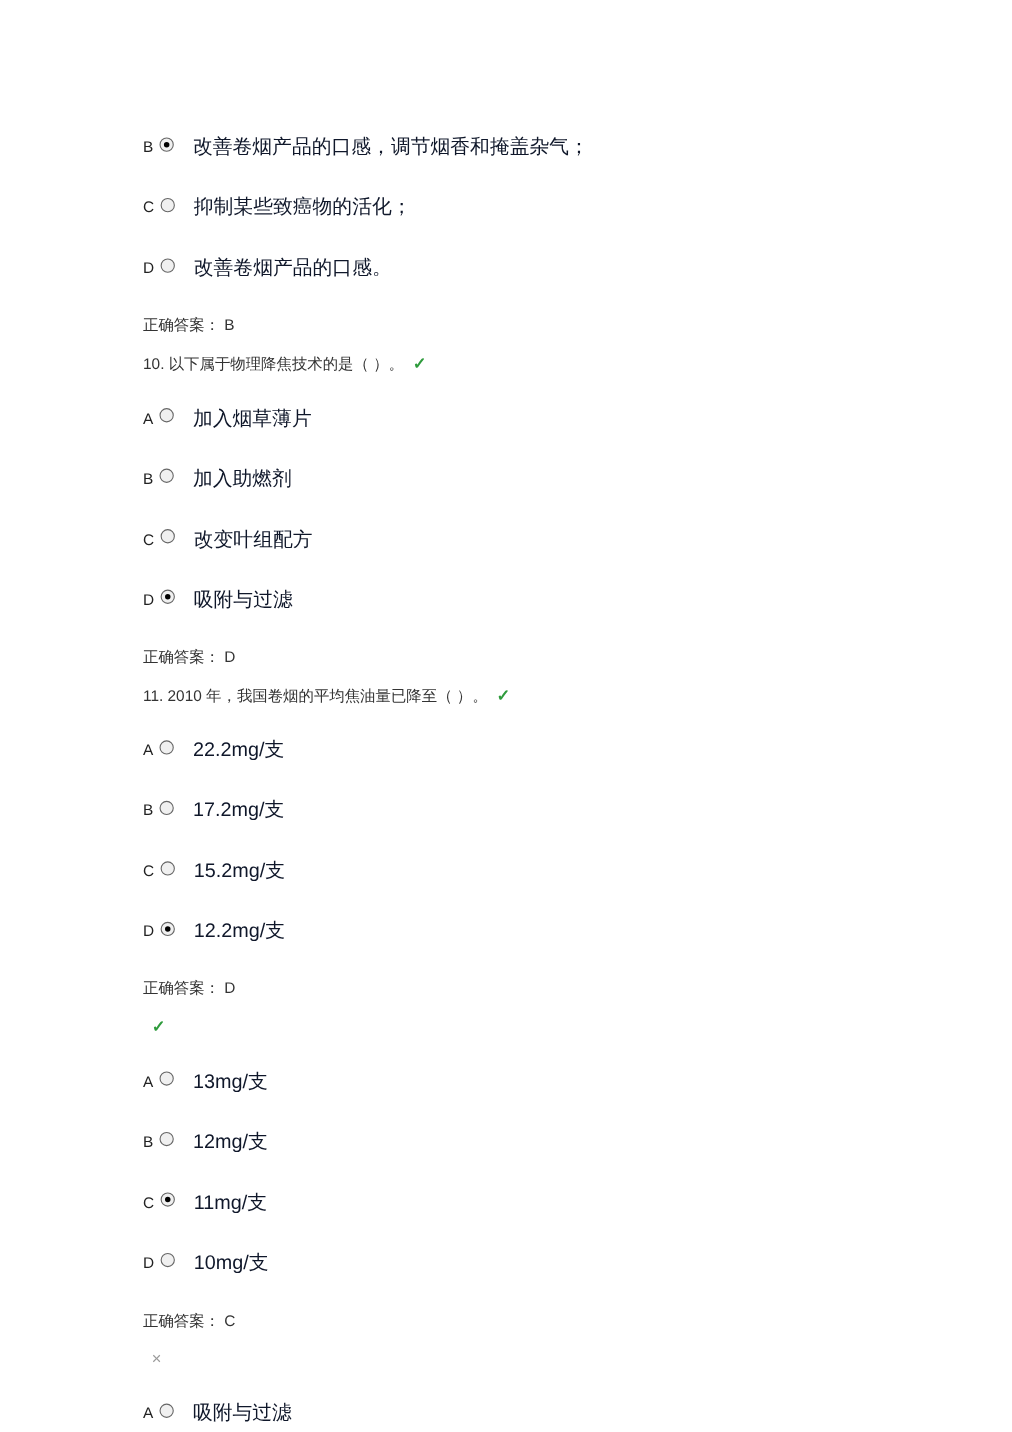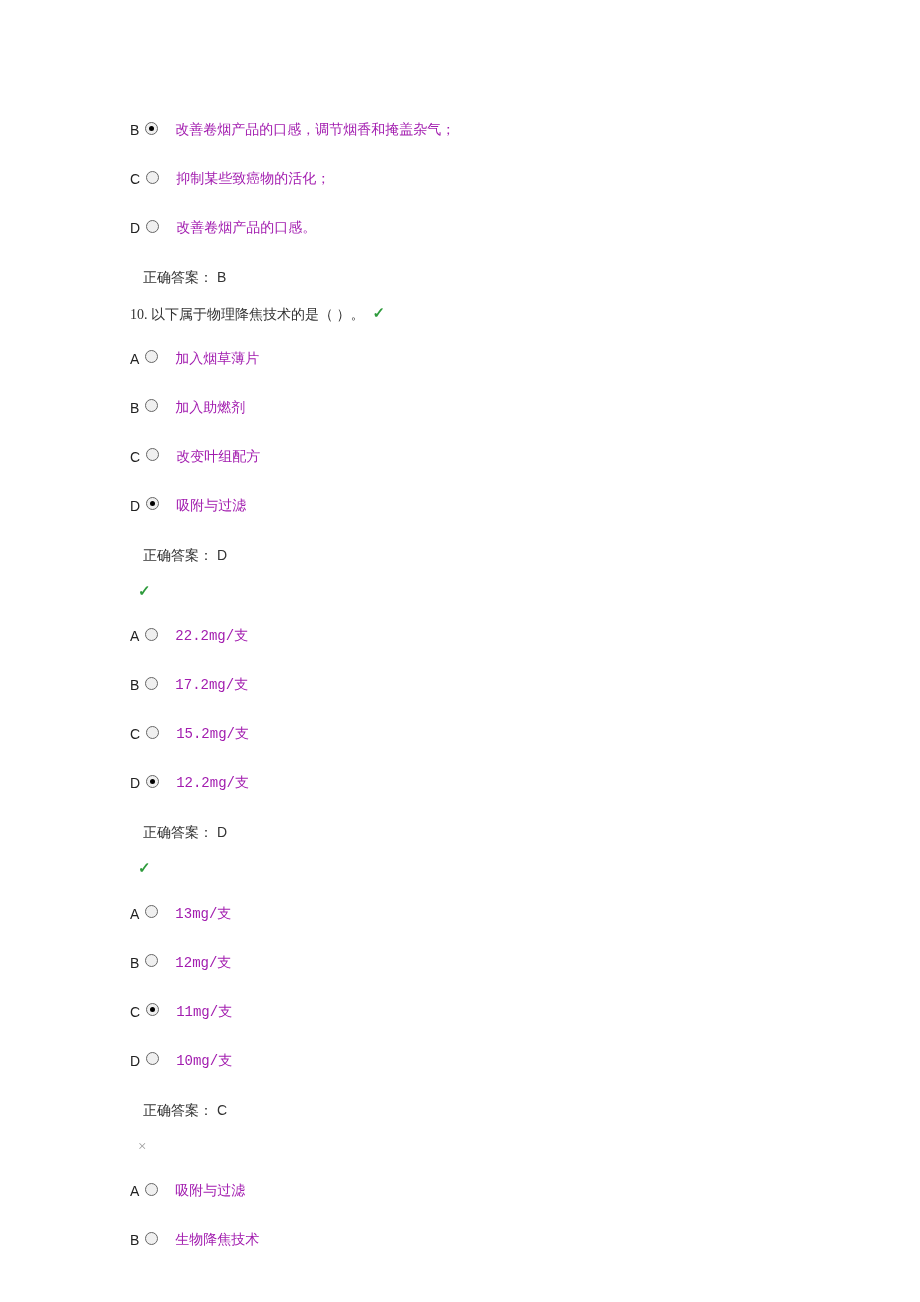--- a/index.html
+++ b/index.html
@@ -45,37 +45,34 @@
       content: "";
       width: 5px;
       height: 5px;
       background: #000;
       border-radius: 50%;
       position: absolute;
       top: 4px;
       left: 4px;
     }
     .option-text {
-      font-size: 14px;
-      color: #a21caf;
-      font-family: Liberation Mono, monospace;
+      font-size: 18px;
+      color: #0f172a;
     }
     .answer-row {
       font-size: 14px;
       color: #333;
       margin-bottom: 14px;
-      margin-left: 13px;
     }
     .question-row {
       font-size: 14px;
       color: #333;
       margin-bottom: 24px;
       display: flex;
-      align-items: flex-end;
-      font-family: Liberation Serif, serif;
+      align-items: flex-start;
     }
     .check-mark {
       color: #2e9b3c;
       font-weight: bold;
       margin-left: 8px;
       font-size: 15px;
     }
     .cross-mark {
       color: #999;
       margin-left: 8px;
@@ -139,20 +136,21 @@
 <div class="option-row">
   <span class="option-letter">D</span>
   <span class="radio-wrap">
       <span class="radio-circle selected"></span>
     </span>
   <span class="option-text">吸附与过滤</span>
 </div>
 <div class="answer-row">正确答案：  D</div>
 
 <div class="question-row">
+  <span class="q-text">11. 2010 年，我国卷烟的平均焦油量已降至（ ）。</span>
   <span class="check-mark">✓</span>
 </div>
 <div class="option-row">
   <span class="option-letter">A</span>
   <span class="radio-wrap">
       <span class="radio-circle"></span>
     </span>
   <span class="option-text">22.2mg/支</span>
 </div>
 <div class="option-row">

